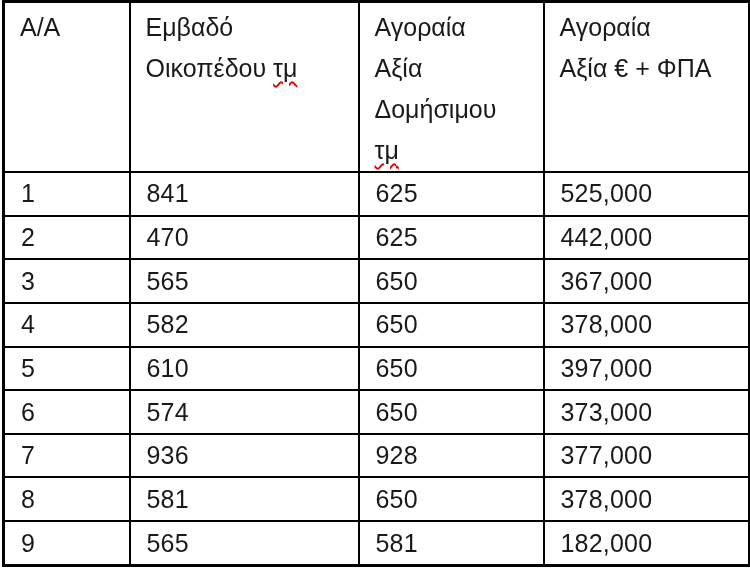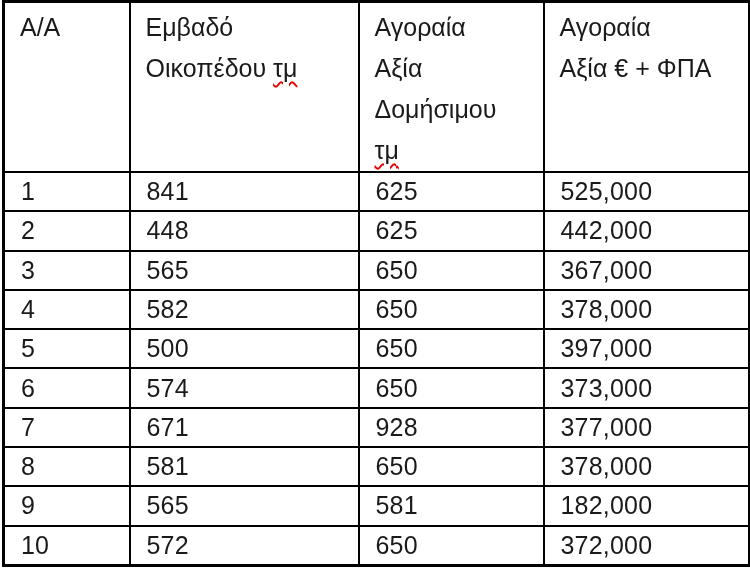--- a/index.html
+++ b/index.html
@@ -86,67 +86,61 @@
     </thead>
     <tbody>
       <tr>
         <td>1</td>
         <td>841</td>
         <td>625</td>
         <td>525,000</td>
       </tr>
       <tr>
         <td>2</td>
-        <td>448</td>
+        <td>470</td>
         <td>625</td>
         <td>442,000</td>
       </tr>
       <tr>
         <td>3</td>
         <td>565</td>
         <td>650</td>
         <td>367,000</td>
       </tr>
       <tr>
         <td>4</td>
         <td>582</td>
         <td>650</td>
         <td>378,000</td>
       </tr>
       <tr>
         <td>5</td>
-        <td>500</td>
+        <td>610</td>
         <td>650</td>
         <td>397,000</td>
       </tr>
       <tr>
         <td>6</td>
         <td>574</td>
         <td>650</td>
         <td>373,000</td>
       </tr>
       <tr>
         <td>7</td>
-        <td>671</td>
+        <td>936</td>
         <td>928</td>
         <td>377,000</td>
       </tr>
       <tr>
         <td>8</td>
         <td>581</td>
         <td>650</td>
         <td>378,000</td>
       </tr>
       <tr>
         <td>9</td>
         <td>565</td>
         <td>581</td>
         <td>182,000</td>
       </tr>
-      <tr>
-        <td>10</td>
-        <td>572</td>
-        <td>650</td>
-        <td>372,000</td>
-      </tr>
     </tbody>
   </table>
 </div>
 
 </body></html>

